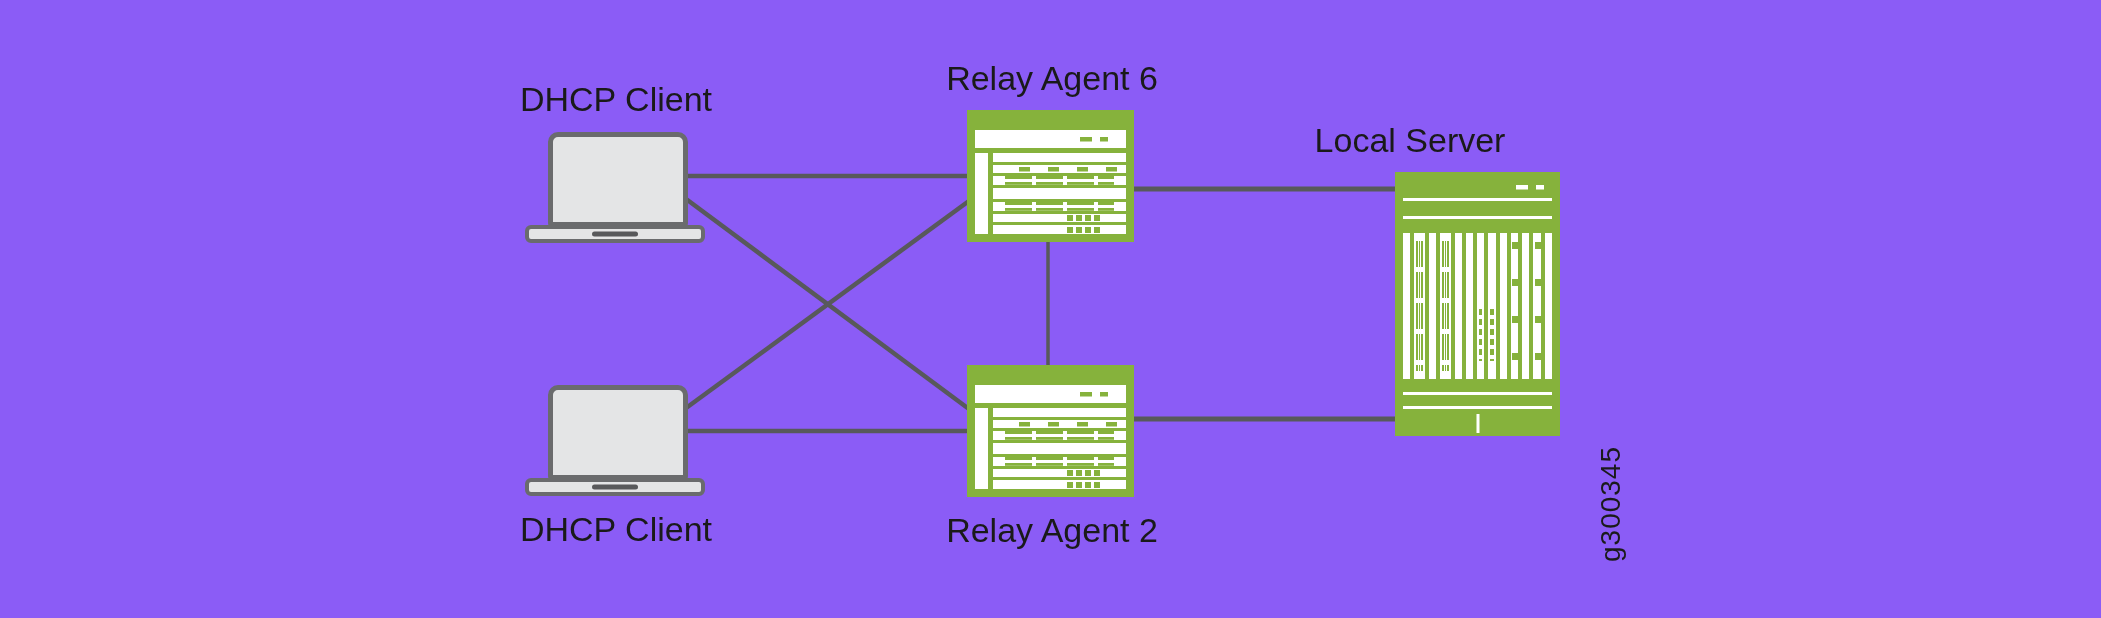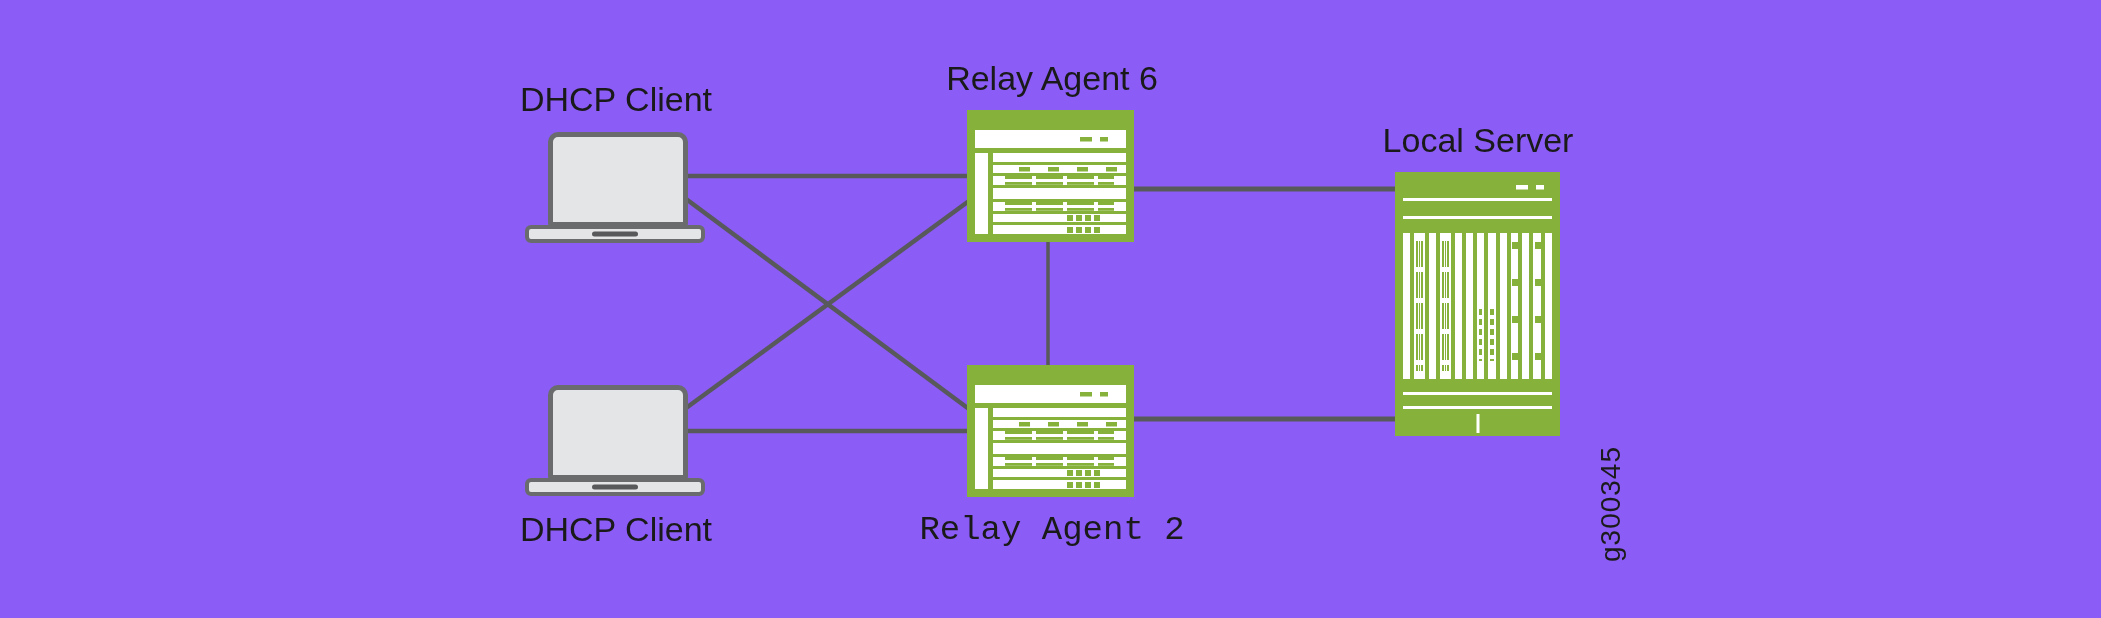--- a/index.html
+++ b/index.html
@@ -140,22 +140,22 @@
     <line x1="682" y1="196" x2="973" y2="412"></line>
     <line x1="682" y1="411" x2="973" y2="198"></line>
     <line x1="680" y1="431" x2="974" y2="431"></line>
     <line class="thick" x1="1128" y1="189" x2="1400" y2="189"></line>
     <line class="thick" x1="1128" y1="419" x2="1400" y2="419"></line>
     <line class="thin" x1="1048" y1="236" x2="1048" y2="370"></line>
   </svg>
 
   <div class="node-label" style="left:616px;top:82px;">DHCP Client</div>
   <div class="node-label" style="left:1052px;top:61px;">Relay Agent 6</div>
-  <div class="node-label" style="left:1478px;top:123px;">Local Server</div>
-  <div class="node-label" style="left:1052px;top:513px;font-family:Liberation Mono, monospace;">Relay Agent 2</div>
+  <div class="node-label" style="left:1410px;top:123px;">Local Server</div>
+  <div class="node-label" style="left:1052px;top:513px;">Relay Agent 2</div>
   <div class="node-label" style="left:616px;top:512px;">DHCP Client</div>
   <div class="figure-id">g300345</div>
 
   <div class="laptop" style="left:525px;top:132px;">
     <div class="screen"></div>
     <div class="base"></div>
   </div>
 
   <div class="laptop" style="left:525px;top:385px;">
     <div class="screen"></div>

